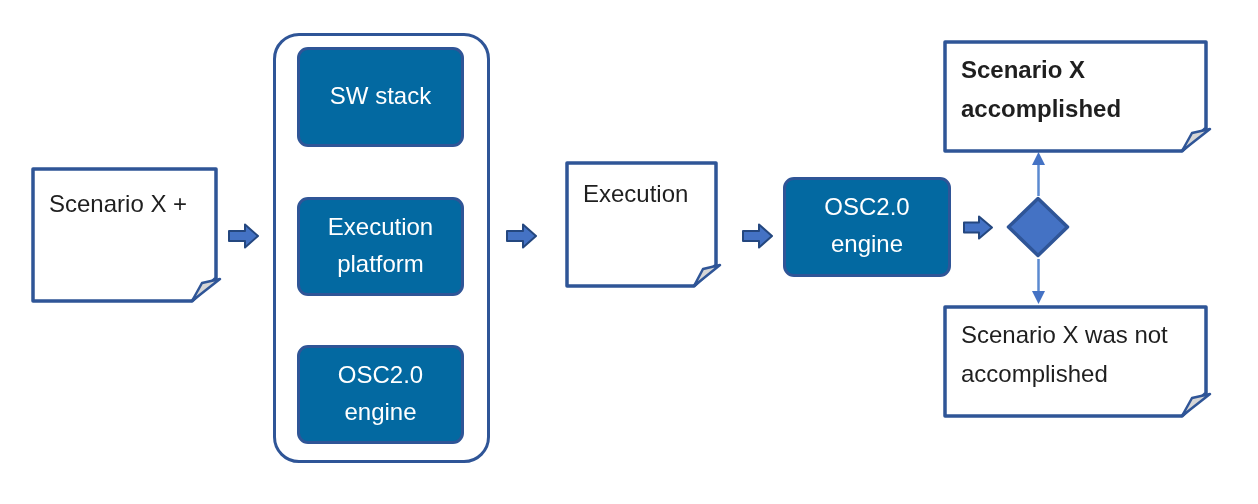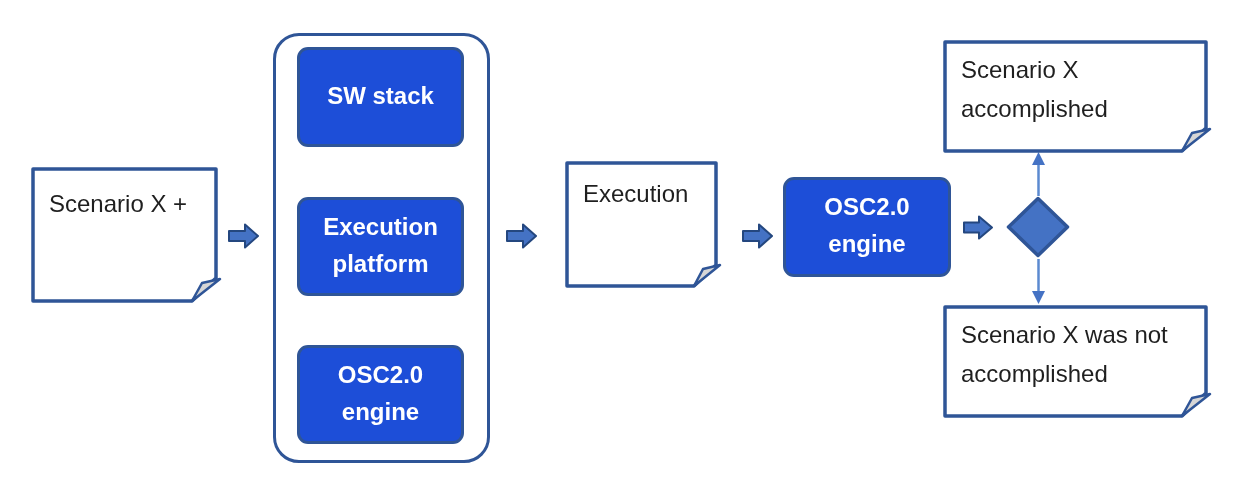--- a/index.html
+++ b/index.html
@@ -12,23 +12,23 @@
   .doc{position:absolute;}
   .doc svg{position:absolute;left:0;top:0;}
   .doc-text{position:absolute;left:18px;font-size:24px;line-height:39px;color:#1f1f1f;white-space:nowrap;}
   
   .frame{
     position:absolute;left:273px;top:33px;width:217px;height:430px;
     border:3px solid #2F5597;border-radius:26px;background:#ffffff;box-sizing:border-box;
   }
   
   .bluebox{
-    position:absolute;background:#1d4ed8;border:3px solid #2F5597;border-radius:11px;
+    position:absolute;background:#0369a1;border:3px solid #2F5597;border-radius:11px;
     box-sizing:border-box;display:flex;flex-direction:column;align-items:center;justify-content:center;
-    color:#ffffff;font-size:24px;line-height:37px;text-align:right;padding-bottom:4px;font-weight:bold;
+    color:#ffffff;font-size:24px;line-height:37px;text-align:right;padding-bottom:4px;
   }
   .bluebox .line{white-space:nowrap;}
   .connector{position:absolute;}
 </style>
 </head>
 <body>
 
 <div class="canvas">
 
   <div class="doc" style="left:31px;top:167px;width:193px;height:140px;padding-left:12px;">
@@ -100,21 +100,21 @@
   <svg class="connector" style="left:1028px;top:258px;" width="21" height="48">
     <line x1="10.5" y1="1" x2="10.5" y2="34" stroke="#5B8AD0" stroke-width="2.5"></line>
     <polygon points="10.5,46 17,33 4,33" fill="#4472C4"></polygon>
   </svg>
 
   <div class="doc" style="left:943px;top:40px;width:270px;height:117px;">
     <svg width="270" height="117">
       <path d="M2,2 L263,2 L263,88 L239,111 L2,111 Z" fill="#ffffff" stroke="#2F5597" stroke-width="3.5" stroke-linejoin="round"></path>
       <path d="M239,111 L267,89 L249,93 Z" fill="#d6d6d6" stroke="#2F5597" stroke-width="2.5" stroke-linejoin="round"></path>
     </svg>
-    <div class="doc-text" style="top:10px;">
+    <div class="doc-text" style="top:10px;font-weight:bold;">
       <div>Scenario X</div>
       <div>accomplished</div>
     </div>
   </div>
 
   <div class="doc" style="left:943px;top:305px;width:270px;height:117px;padding-left:12px;">
     <svg width="270" height="117">
       <path d="M2,2 L263,2 L263,88 L239,111 L2,111 Z" fill="#ffffff" stroke="#2F5597" stroke-width="3.5" stroke-linejoin="round"></path>
       <path d="M239,111 L267,89 L249,93 Z" fill="#d6d6d6" stroke="#2F5597" stroke-width="2.5" stroke-linejoin="round"></path>
     </svg>

